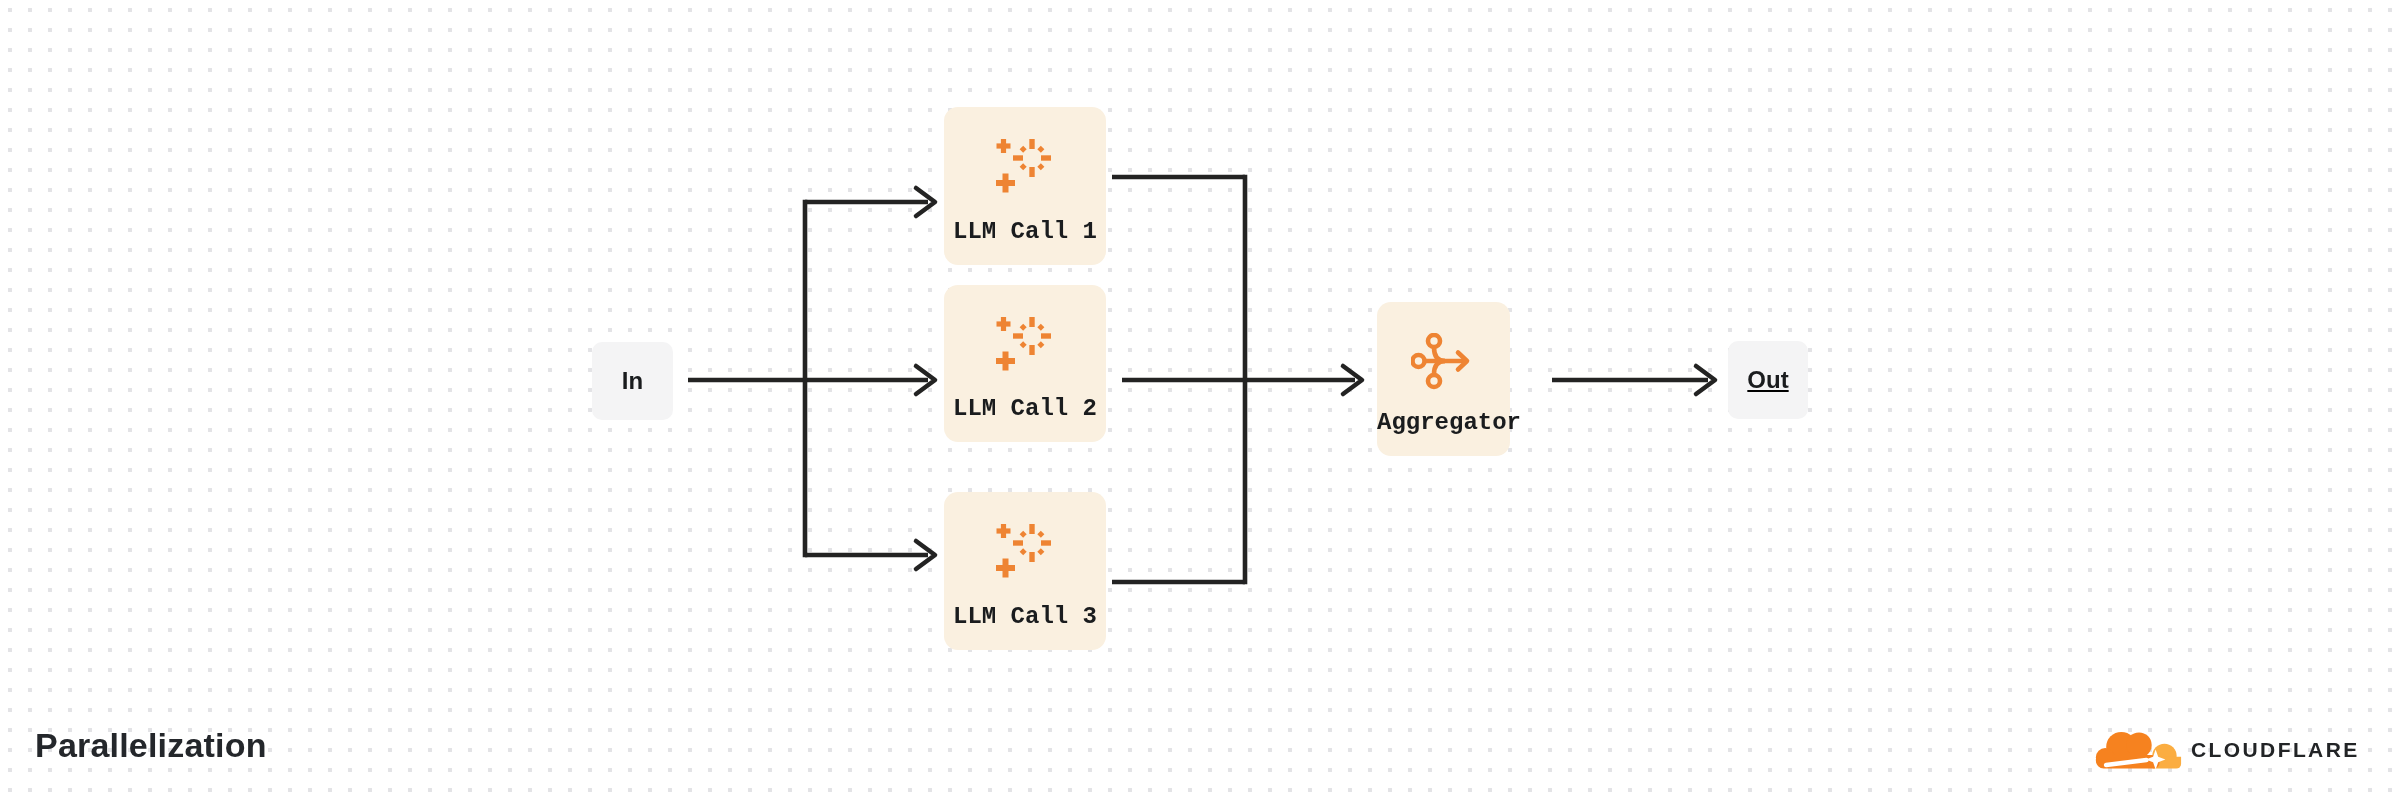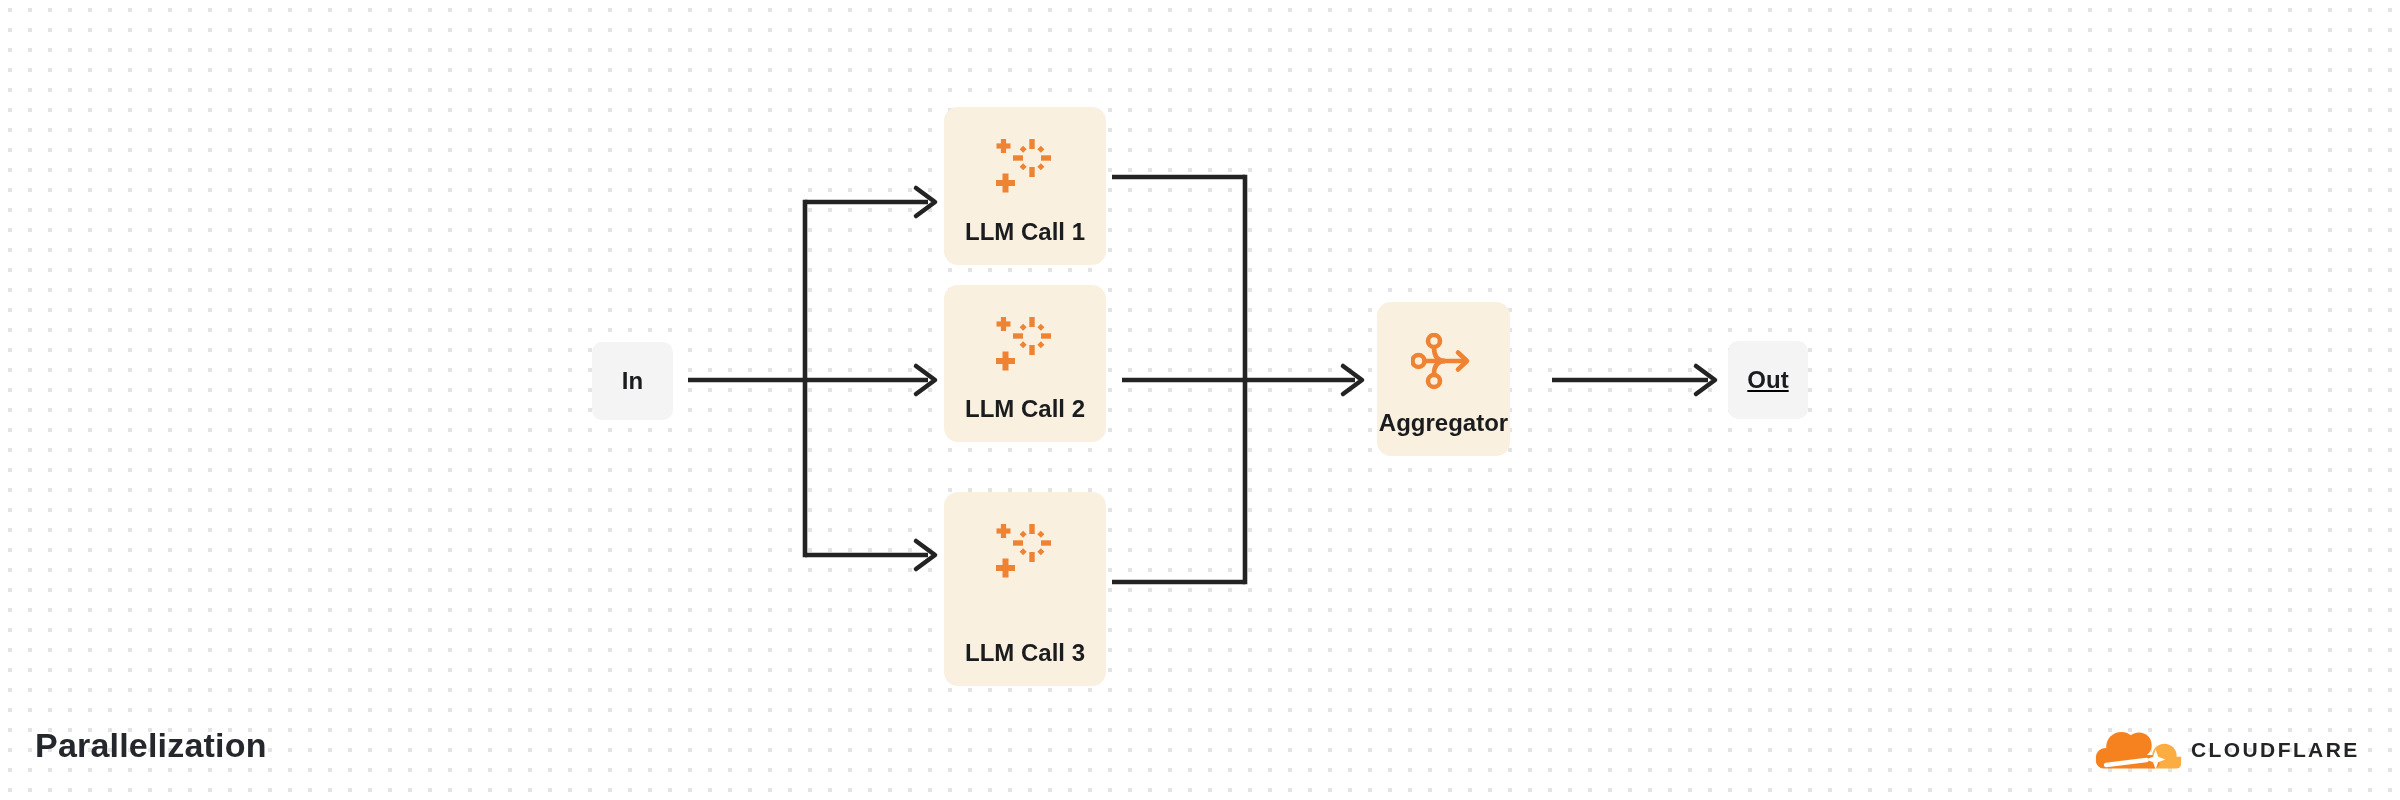--- a/index.html
+++ b/index.html
@@ -26,26 +26,26 @@
   }
   .node-io{
     background:#f4f4f5;border-radius:10px;
     display:flex;align-items:center;justify-content:center;
   }
   .node-card{
     background:#faf0e0;border-radius:14px;
     display:flex;flex-direction:column;align-items:center;
   }
   .node-card .icon-wrap{margin-top:29px;height:62px;display:flex;align-items:center;justify-content:center;}
-  .node-card .node-label{position:absolute;bottom:21px;left:0;right:0;}
+  .node-card .node-label{position:absolute;bottom:21px;left:0;right:0;font-family:Liberation Mono, monospace;}
 
   #node-in{left:592px;top:342px;width:81px;height:78px;}
   #node-llm1{left:944px;top:107px;width:162px;height:158px;}
   #node-llm2{left:944px;top:285px;width:162px;height:157px;}
-  #node-llm3{left:944px;top:492px;width:162px;height:194px;}
+  #node-llm3{left:944px;top:492px;width:162px;height:158px;}
   #node-aggregator{left:1377px;top:302px;width:133px;height:154px;}
   #node-out{left:1728px;top:341px;width:80px;height:78px;text-decoration:underline;}
 
   .title{
     position:absolute;left:35px;top:726px;
     font-size:34px;font-weight:700;color:#24272b;letter-spacing:0.2px;
   }
   .brand{position:absolute;left:2091px;top:724px;display:flex;align-items:flex-start;}
   .brand-cloud{width:94px;height:52px;display:block;}
   .brand-word{

